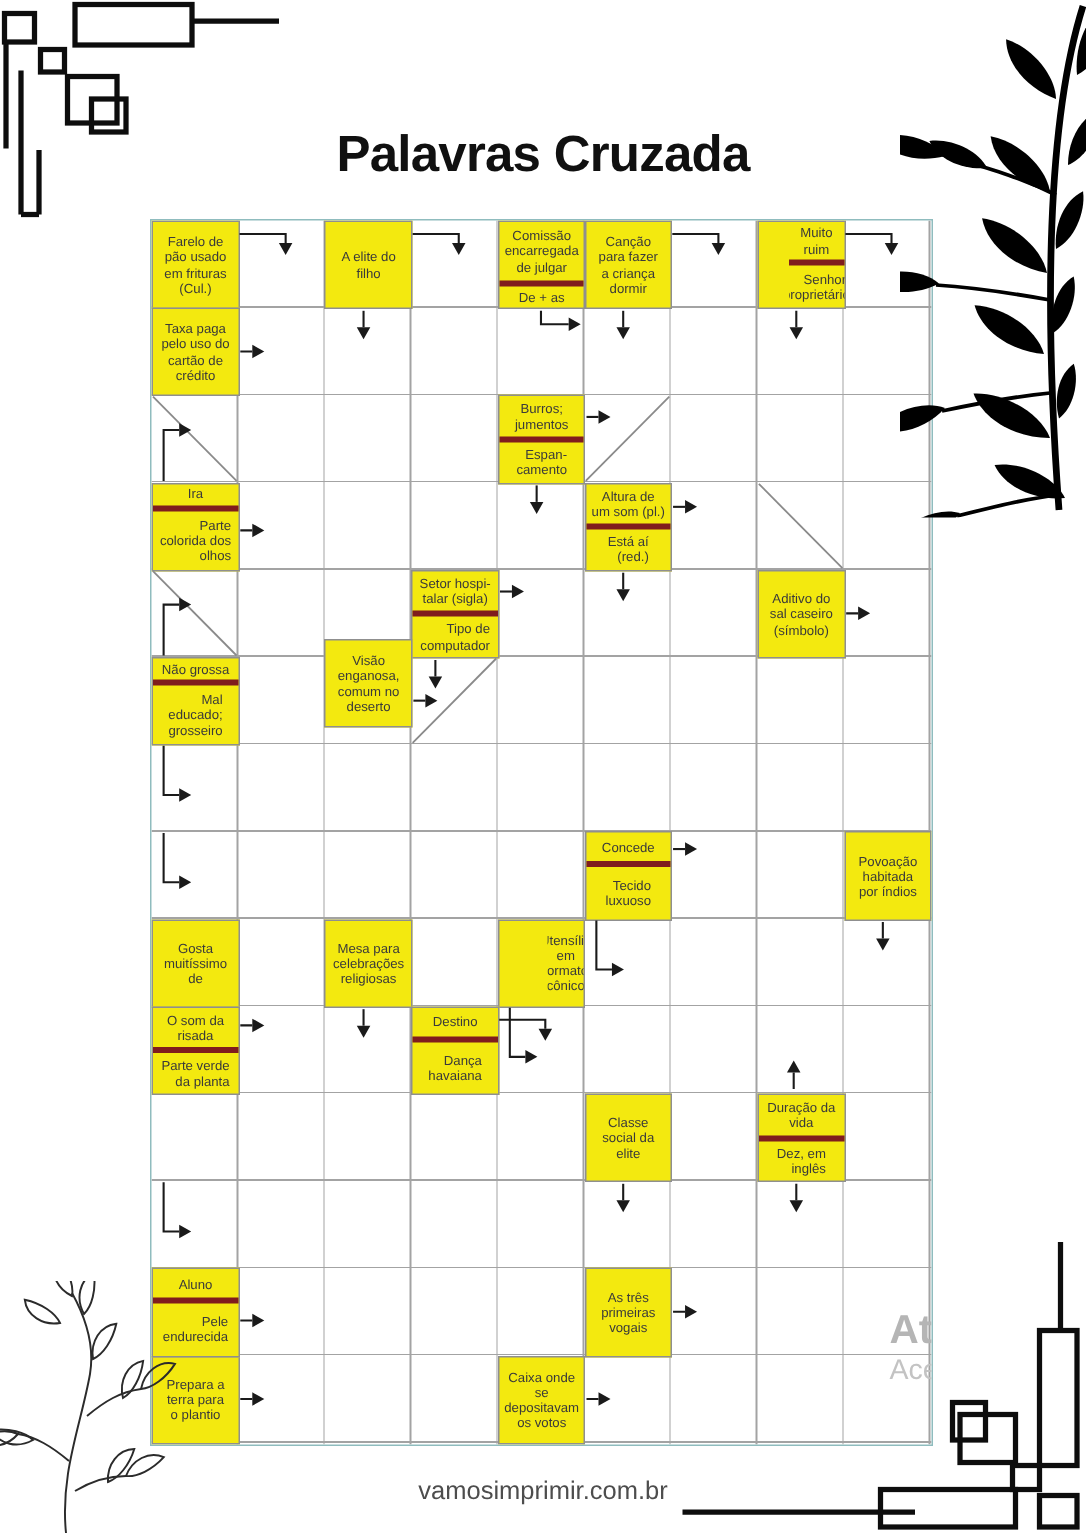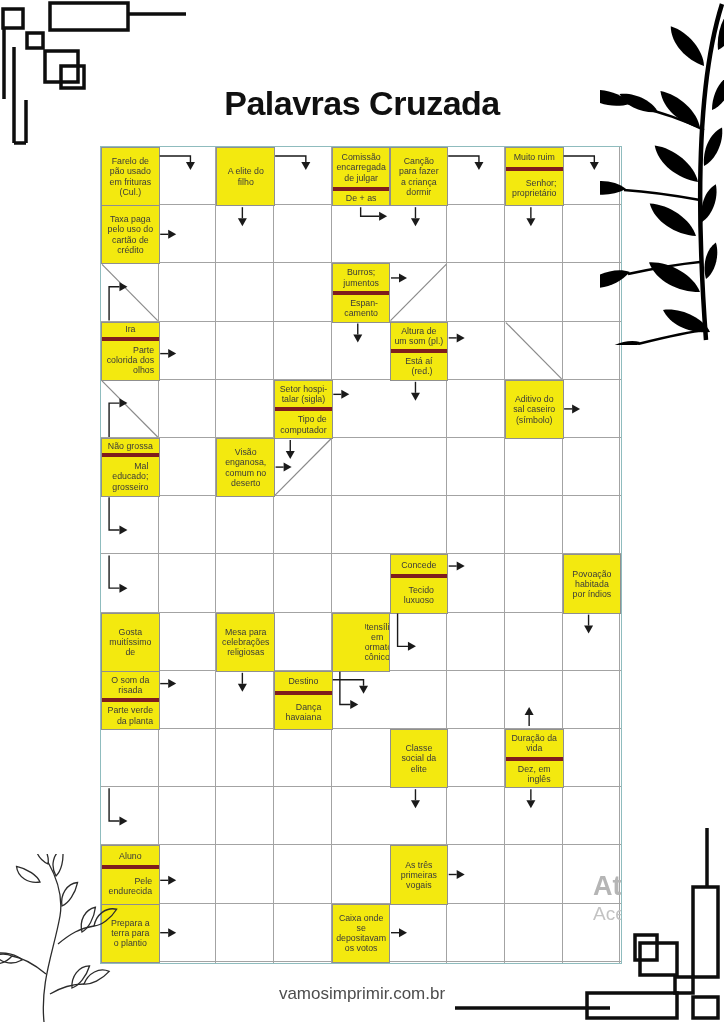--- a/index.html
+++ b/index.html
@@ -144,21 +144,21 @@
 para fazer
 a criança
 dormir</div>
       </div>
       <div class="clue" style="left: 230.8px; top: 0px; width: 58.7px; height: 59.2px; background: rgb(243, 233, 15);">
         <div class="part" style="flex-grow: 3.7; color: rgb(58, 58, 58);">Comissão
 encarregada
 de julgar</div>
         <div class="part" style="flex-grow: 1.7; color: rgb(58, 58, 58);">De + as</div>
       </div>
-      <div class="clue" style="left: 403.9px; top: 0px; width: 58.7px; height: 59.2px; background: rgb(243, 233, 15);">
+      <div class="clue" style="left: 403.9px; top: 0px; width: 58.7px; height: 59.2px; background: rgb(243, 233, 15); padding-left: 20px;">
         <div class="part" style="flex-grow: 1.7; color: rgb(58, 58, 58);">Muito ruim</div>
         <div class="part" style="flex-grow: 2.7; color: rgb(58, 58, 58);">Senhor;
 proprietário</div>
       </div>
       <div class="clue" style="left: 230.8px; top: 116.4px; width: 58.7px; height: 59.2px; background: rgb(243, 233, 15);">
         <div class="part" style="flex-grow: 2.7; color: rgb(58, 58, 58);">Burros;
 jumentos</div>
         <div class="part" style="flex-grow: 2.7; color: rgb(58, 58, 58);">Espan-
 camento</div>
       </div>
@@ -184,21 +184,21 @@
         <div class="part" style="flex-grow: 3.7; color: rgb(58, 58, 58);">Aditivo do
 sal caseiro
 (símbolo)</div>
       </div>
       <div class="clue" style="left: 0px; top: 291px; width: 58.7px; height: 59.2px; background: rgb(243, 233, 15);">
         <div class="part" style="flex-grow: 1.7; color: rgb(58, 58, 58);">Não grossa</div>
         <div class="part" style="flex-grow: 3.7; color: rgb(58, 58, 58);">Mal
 educado;
 grosseiro</div>
       </div>
-      <div class="clue" style="left: 115.4px; top: 291px; width: 58.7px; height: 59.2px; background: rgb(243, 233, 15);">
+      <div class="clue" style="left: 115.4px; top: 279px; width: 58.7px; height: 59.2px; background: rgb(243, 233, 15);">
         <div class="part" style="flex-grow: 4.7; color: rgb(58, 58, 58);">Visão
 enganosa,
 comum no
 deserto</div>
       </div>
       <div class="clue" style="left: 288.5px; top: 407.4px; width: 58.7px; height: 59.2px; background: rgb(243, 233, 15);">
         <div class="part" style="flex-grow: 1.7; color: rgb(58, 58, 58);">Concede</div>
         <div class="part" style="flex-grow: 2.7; color: rgb(58, 58, 58);">Tecido
 luxuoso</div>
       </div>

